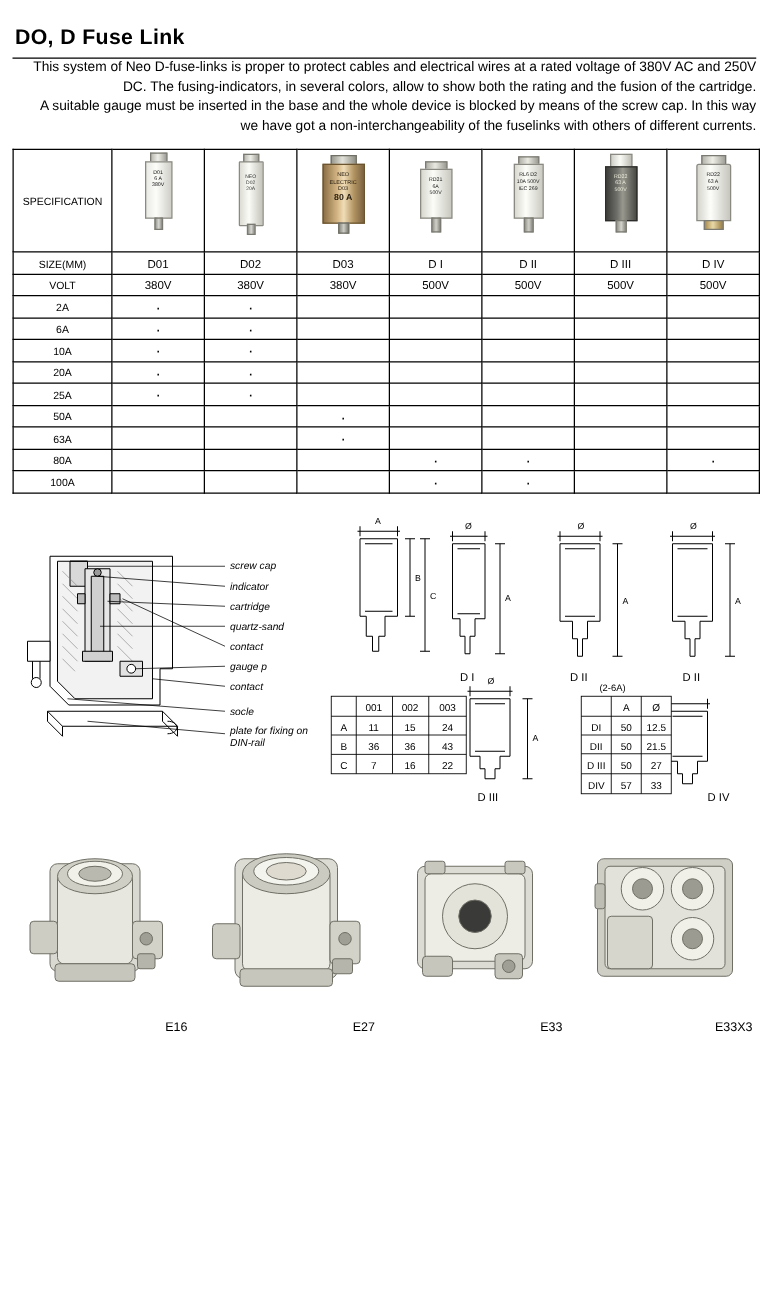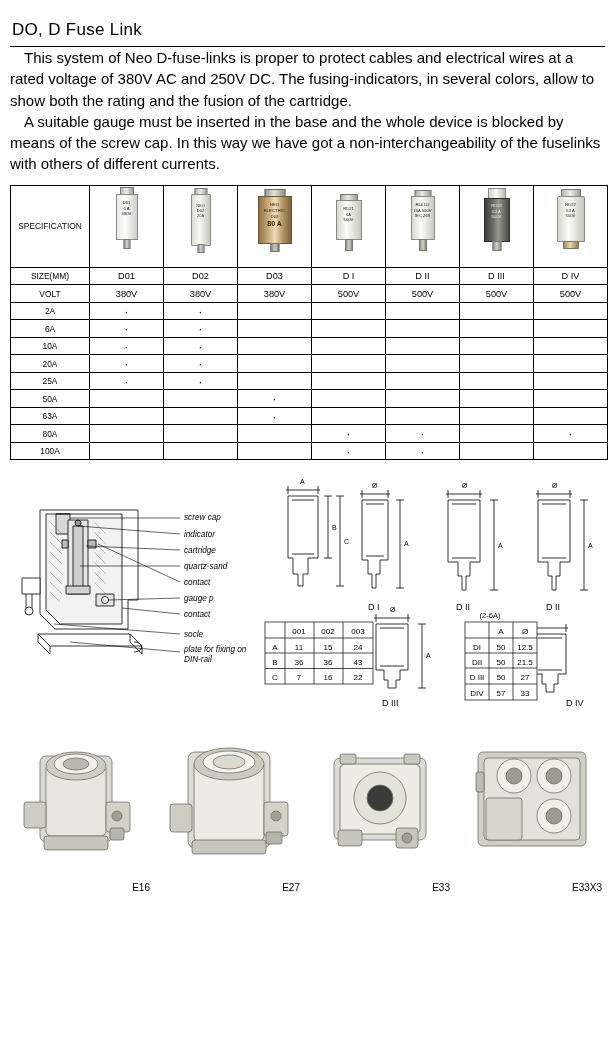--- a/index.html
+++ b/index.html
@@ -12,38 +12,38 @@
     height: 1049px;
     position: relative;
     font-family: "Liberation Sans", sans-serif;
     color: #000;
     overflow: hidden;
   }
   .page { position: relative; width: 615px; height: 1049px; padding: 0 8px; }
 
   h1.title {
     font-size: 17px;
-    font-weight: normal;
+    font-weight: bold;
     margin: 20px 0 0 4px;
     letter-spacing: 0.3px;
   }
   .rule {
     border: none;
     border-top: 1px solid #000;
     margin: 6px 2px 0 2px;
   }
   .app-head {
     font-size: 11.5px;
     margin: 16px 0 6px 2px;
   }
   .para {
-    font-size: 15px;
+    font-size: 11px;
     line-height: 1.42;
     margin: 0 2px 0 2px;
-    text-align: left;
+    text-align: right;
   }
   .para.indent { text-indent: 14px; }
 
   
   table.spec {
     border-collapse: collapse;
     width: 480px;
     margin: 10px 0 0 2px;
     font-size: 9.2px;
     table-layout: fixed;

